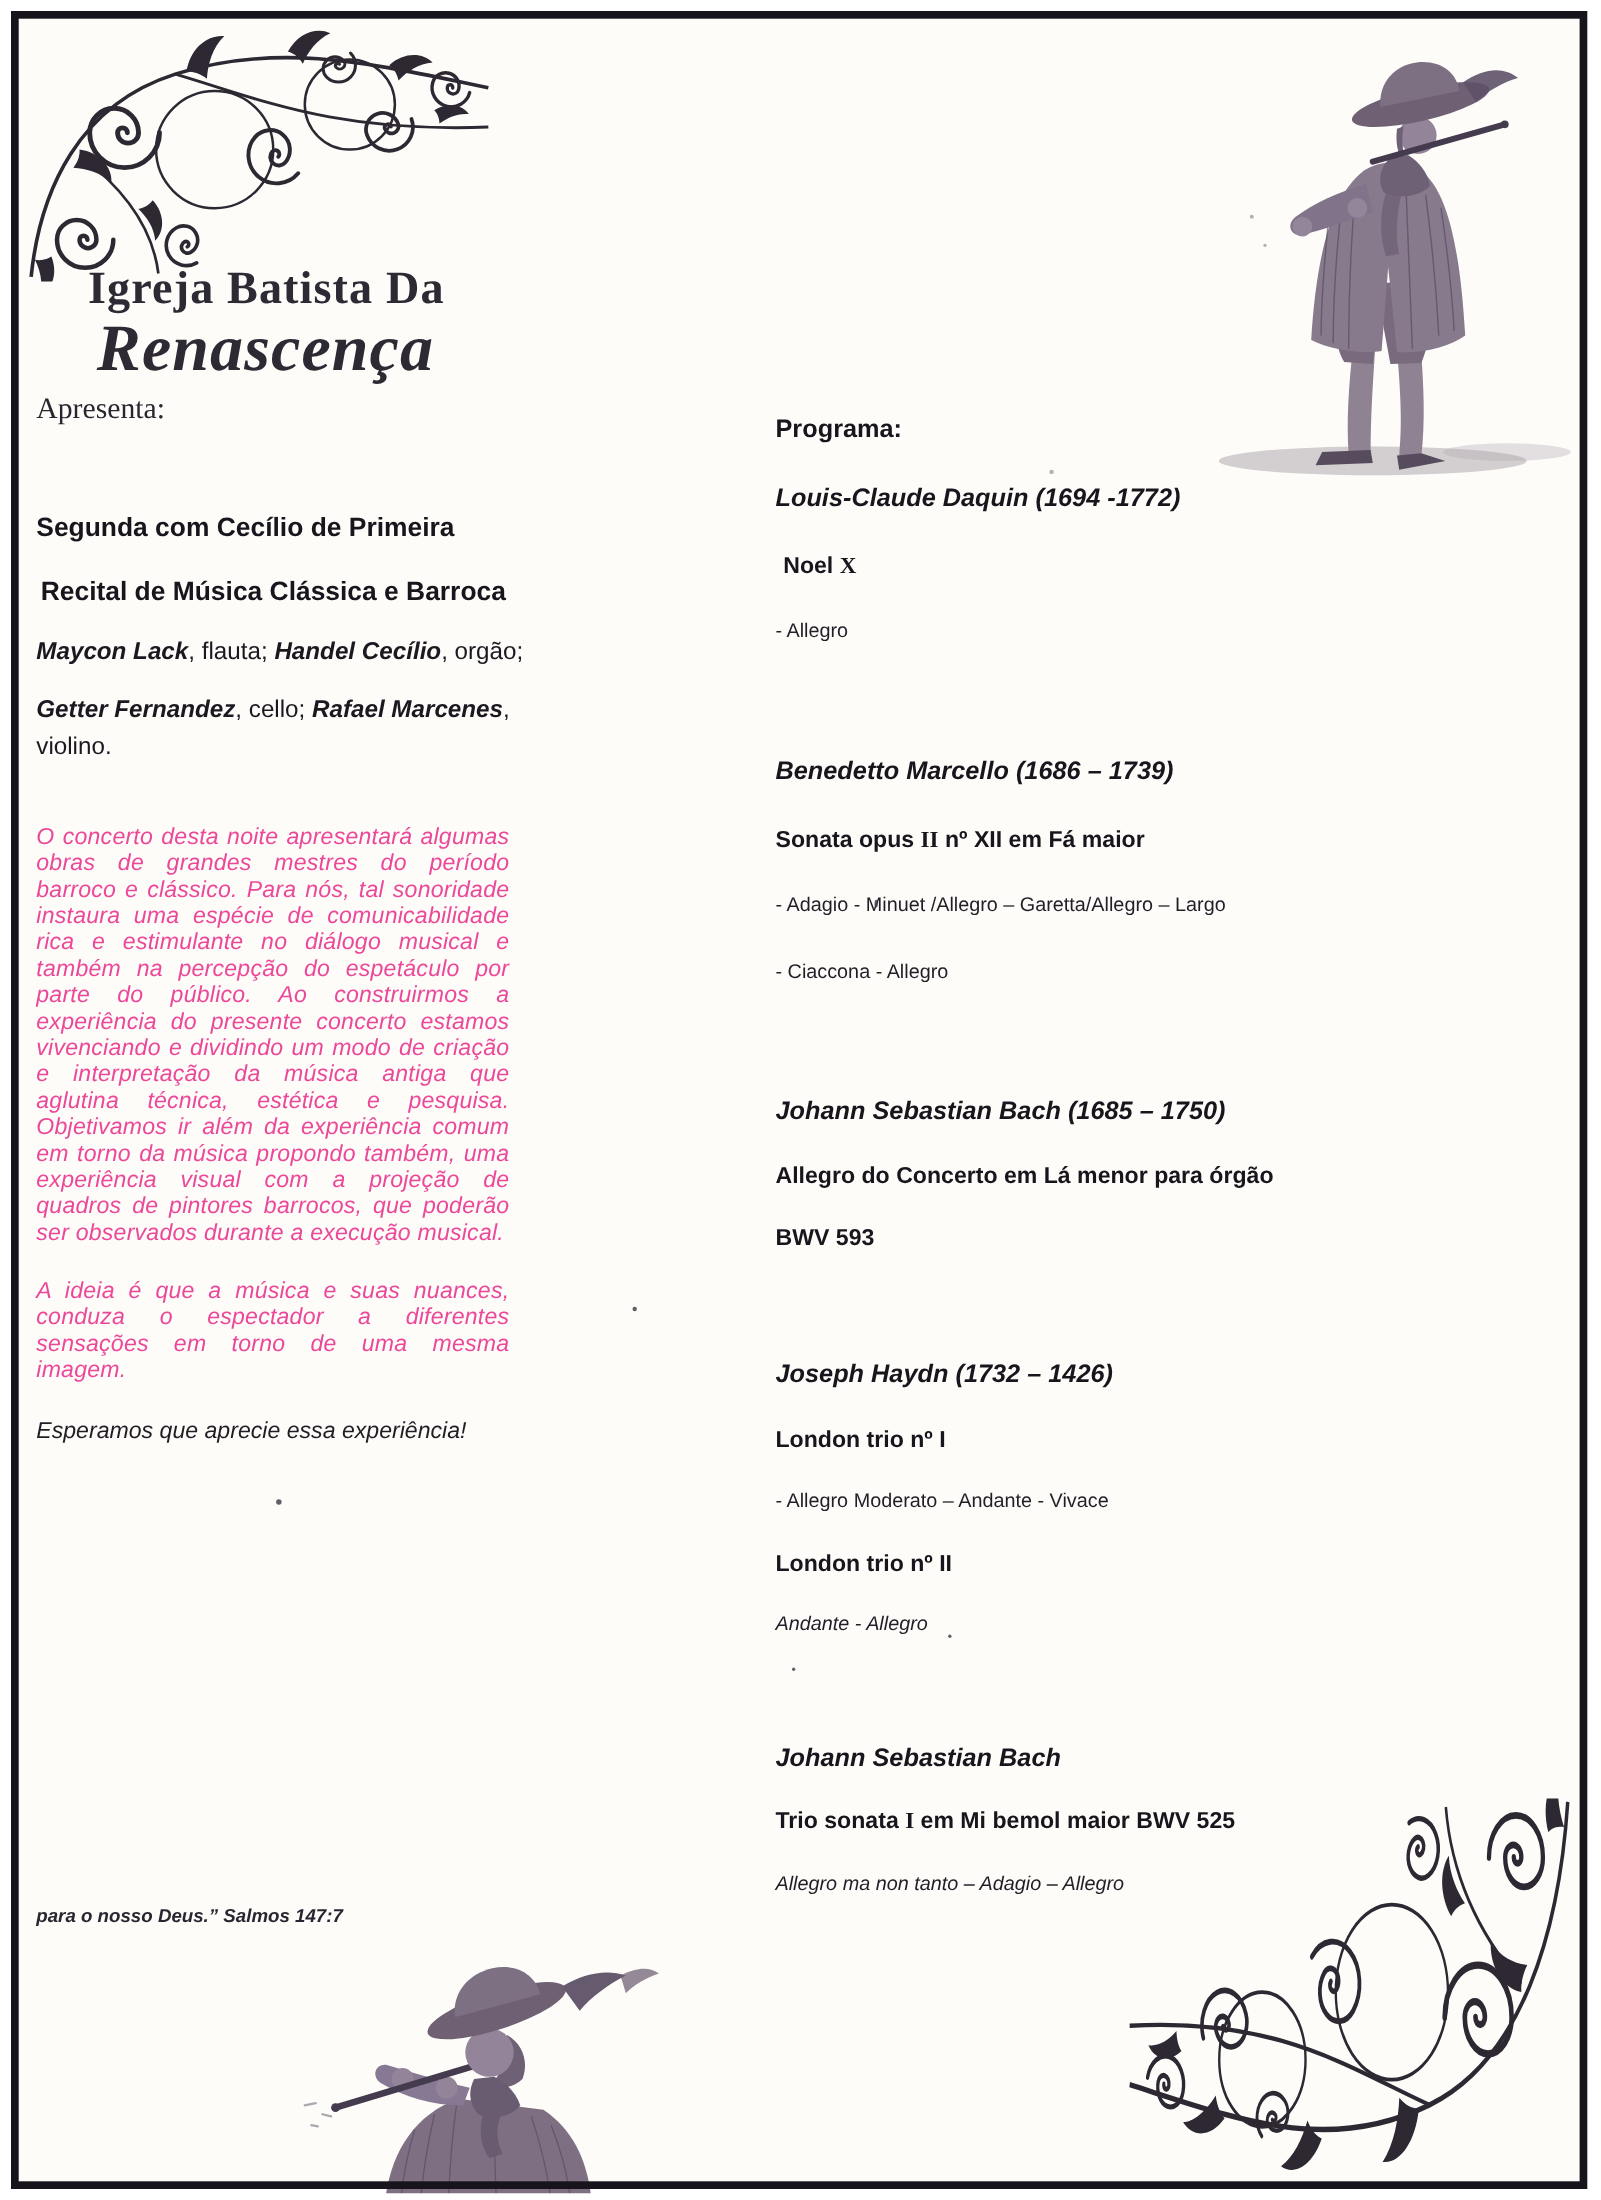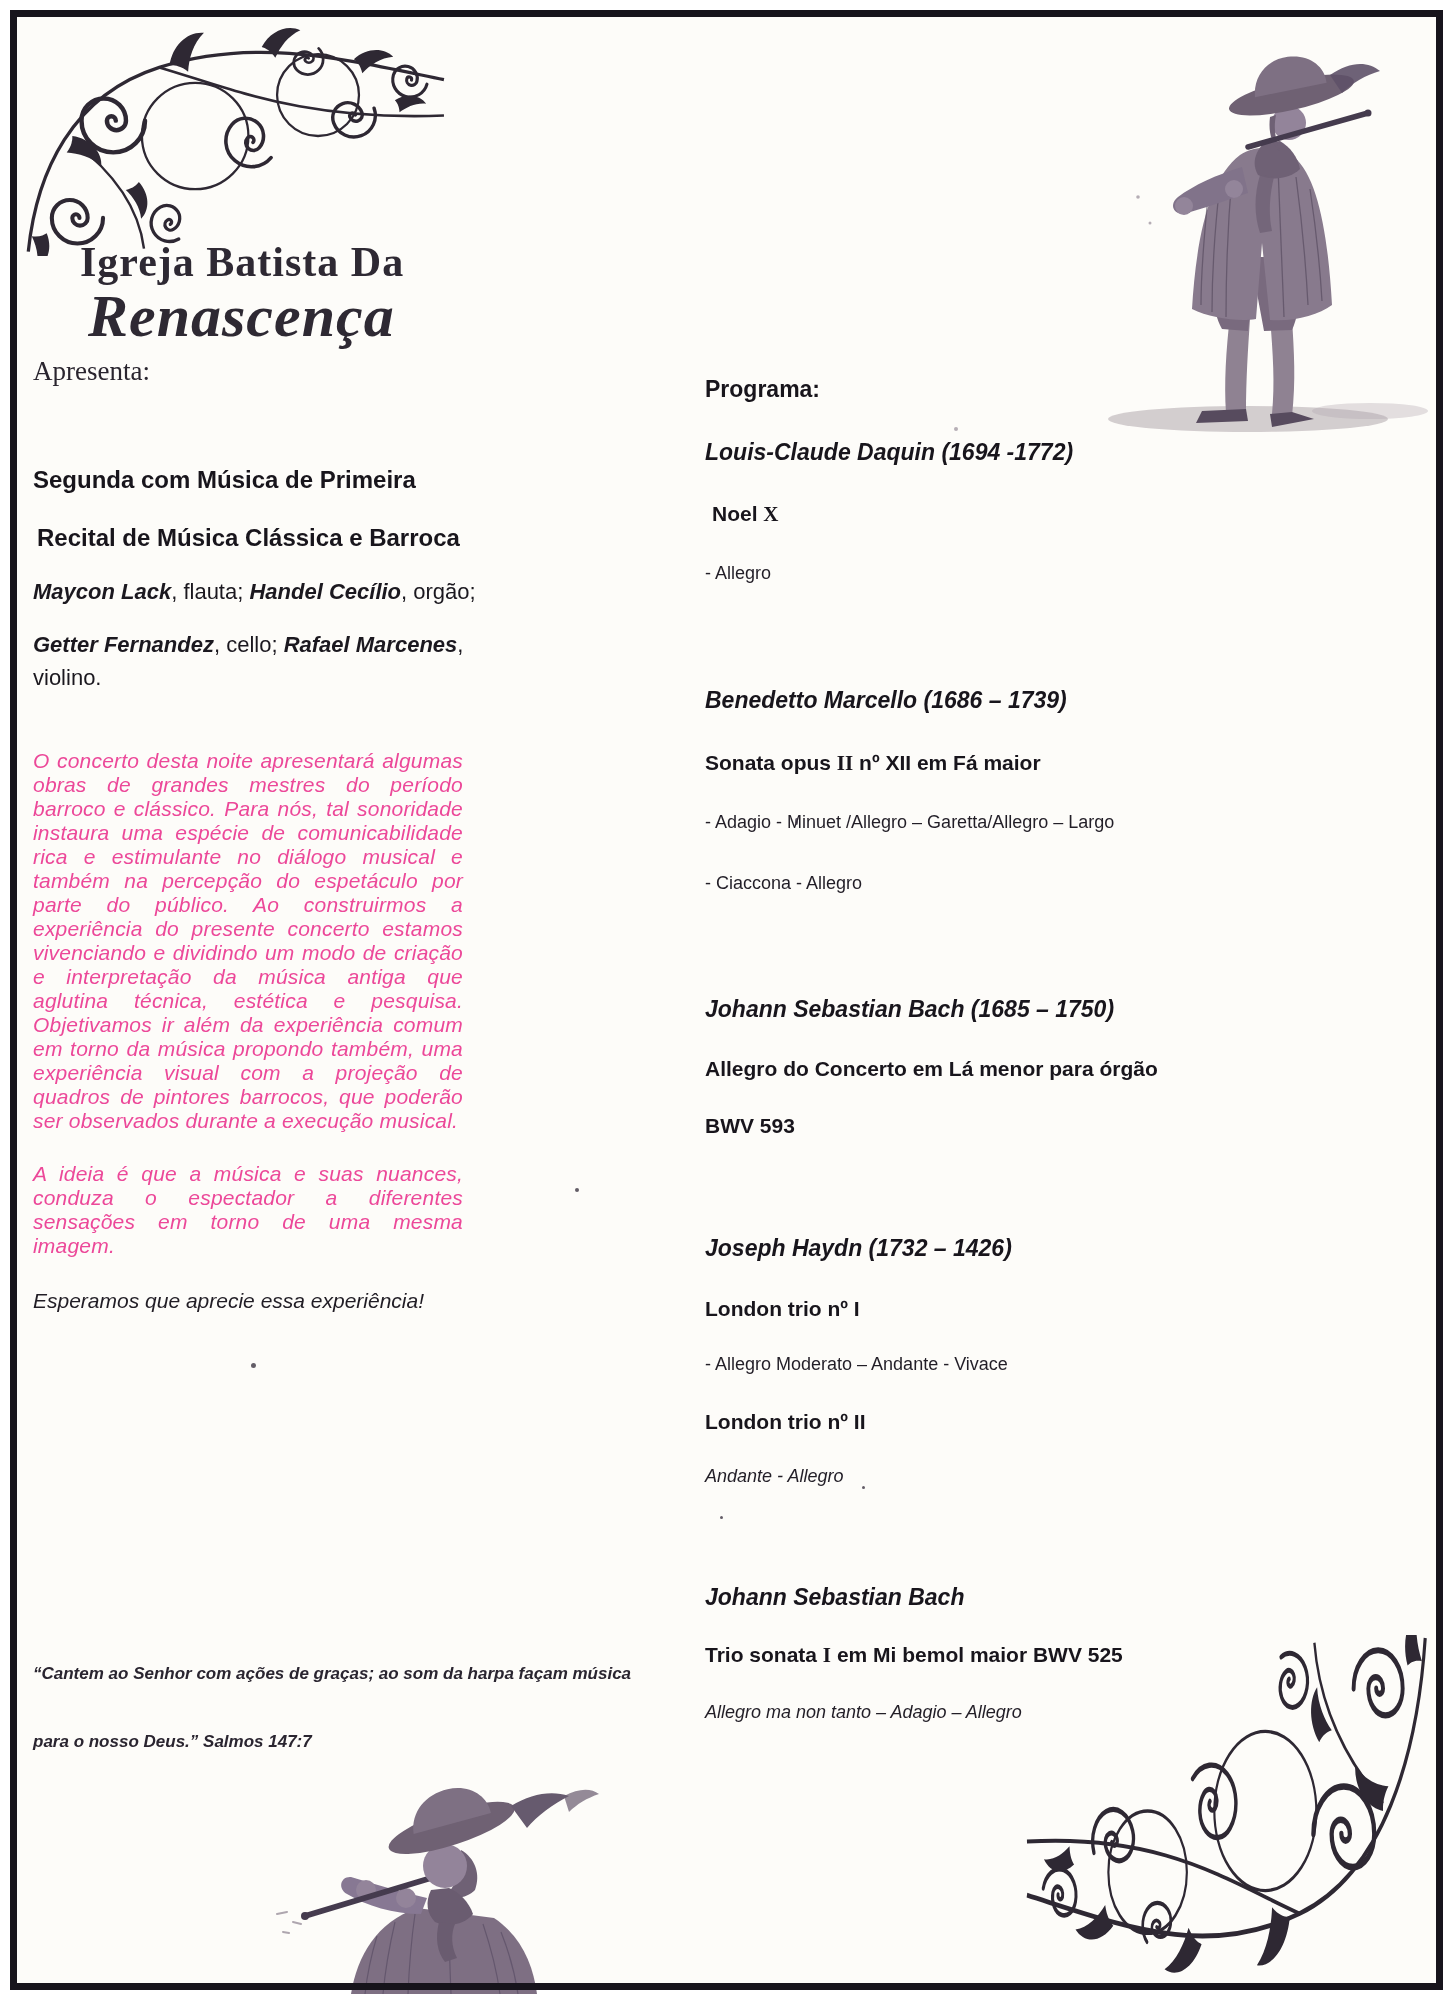--- a/index.html
+++ b/index.html
@@ -106,32 +106,31 @@
       <circle cx="58" cy="412" r="2"></circle>
       <circle cx="240" cy="180" r="1.8"></circle>
       <circle cx="252" cy="206" r="1.5"></circle>
     </g>
   </svg>
 
   <div class="t serif b i church2" style="left:88px;top:282px">Renascença</div>
   <div class="t serif b church1" style="left:80px;top:238px">Igreja Batista Da</div>
   <div class="t serif presents" style="left:33px;top:356px">Apresenta:</div>
 
-  <div class="t sans b h-event" style="left:33px;top:450px">Segunda com Música de Primeira</div>
+  <div class="t sans b h-event" style="left:33px;top:450px">Segunda com Cecílio de Primeira</div>
   <div class="t sans b h-event" style="left:37px;top:508px">Recital de Música Clássica e Barroca</div>
 
   <div class="t sans perf" style="left:33px;top:563px"><span class="b i">Maycon Lack</span><span>, flauta; </span><span class="b i">Handel Cecílio</span><span>, orgão;</span></div>
   <div class="t sans perf" style="left:33px;top:616px"><span class="b i">Getter Fernandez</span><span>, cello; </span><span class="b i">Rafael Marcenes</span><span>,</span></div>
   <div class="t sans perf" style="left:33px;top:649px">violino.</div>
 
   <div class="t sans i body-par" style="left:33px;top:733px">O concerto desta noite apresentará algumas obras de grandes mestres do período barroco e clássico. Para nós, tal sonoridade instaura uma espécie de comunicabilidade rica e estimulante no diálogo musical e também na percepção do espetáculo por parte do público. Ao construirmos a experiência do presente concerto estamos vivenciando e dividindo um modo de criação e interpretação da música antiga que aglutina técnica, estética e pesquisa. Objetivamos ir além da experiência comum em torno da música propondo também, uma experiência visual com a projeção de quadros de pintores barrocos, que poderão ser observados durante a execução musical.</div>
   <div class="t sans i body-par" style="left:33px;top:1146px">A ideia é que a música e suas nuances, conduza o espectador a diferentes sensações em torno de uma mesma imagem.</div>
   <div class="t sans i closing" style="left:33px;top:1273px">Esperamos que aprecie essa experiência!</div>
 
-  <div class="t sans b i quote" style="left:33px;top:1648px">“Cantem ao Senhor com ações de graças; ao som da harpa façam música</div>
   <div class="t sans b i quote" style="left:33px;top:1716px">para o nosso Deus.” Salmos 147:7</div>
 
   <div class="t sans b prog-head" style="left:705px;top:360px">Programa:</div>
 
   <div class="t sans b i composer" style="left:705px;top:423px">Louis-Claude Daquin (1694 -1772)</div>
   <div class="t sans b piece" style="left:712px;top:486px"><span>Noel </span><span class="roman">X</span></div>
   <div class="t sans mov" style="left:705px;top:547px">- Allegro</div>
 
   <div class="t sans b i composer" style="left:705px;top:671px">Benedetto Marcello (1686 – 1739)</div>
   <div class="t sans b piece" style="left:705px;top:735px"><span>Sonata opus </span><span class="roman">II</span><span> nº XII em Fá maior</span></div>

